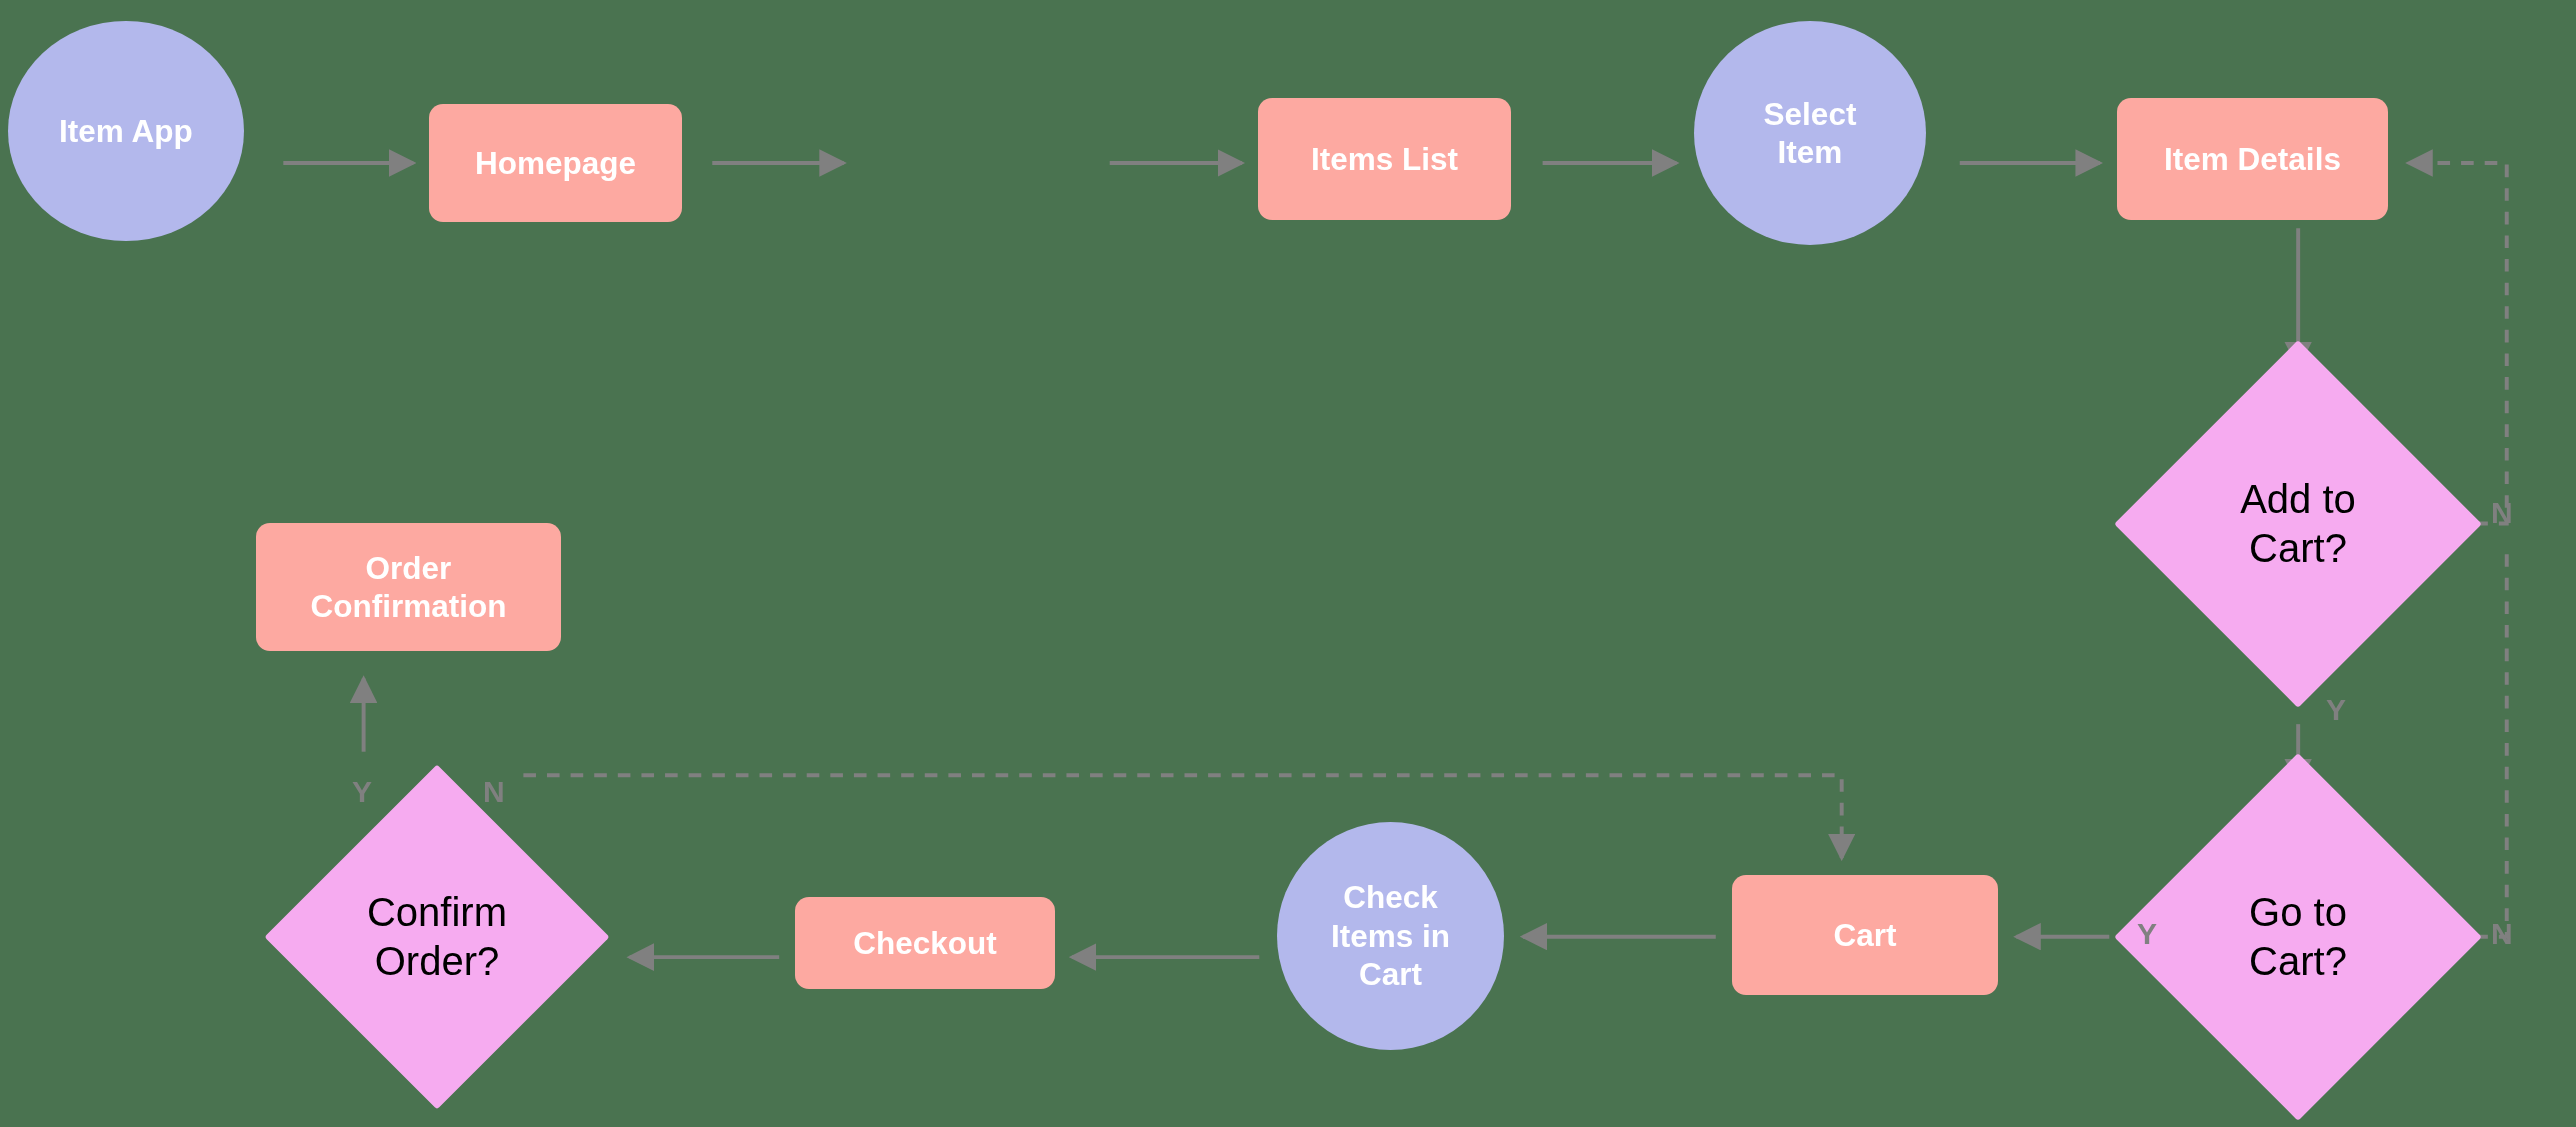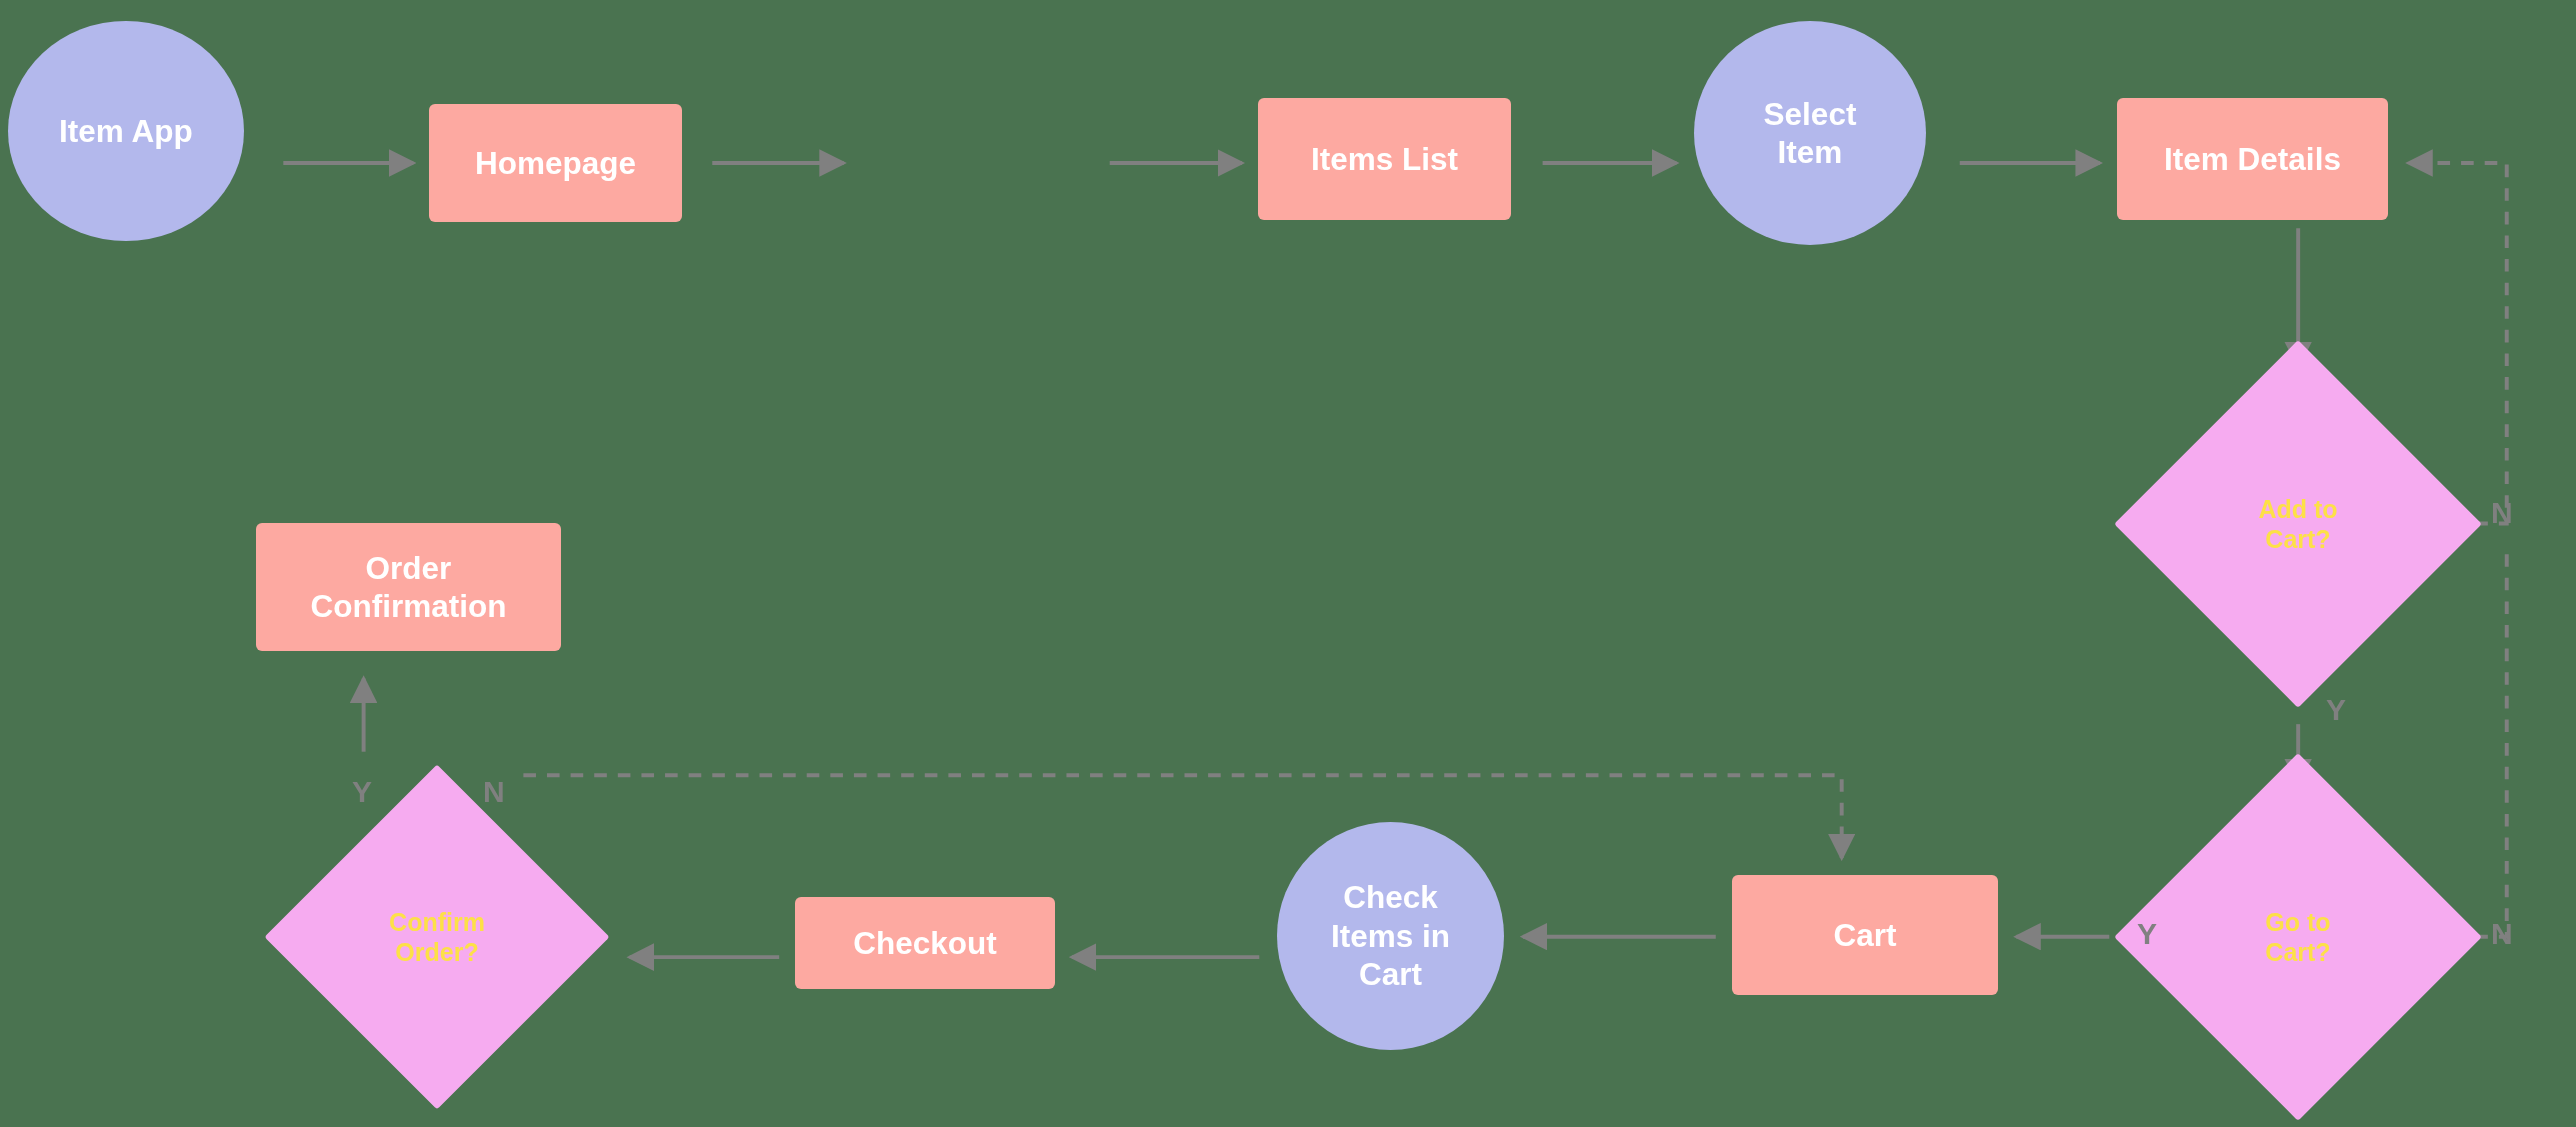--- a/index.html
+++ b/index.html
@@ -33,21 +33,21 @@
     line-height: 1.22;
     box-sizing: border-box;
     z-index: 3;
   }
   .node-ellipse {
     background: #b3b8ec;
     border-radius: 50%;
   }
   .node-rect {
     background: #fda9a1;
-    border-radius: 6px;
+    border-radius: 14px;
   }
   .node-diamond-wrap {
     position: absolute;
     z-index: 3;
   }
   .node-diamond-shape {
     position: absolute;
     left: 0; top: 0;
     width: 100%;
     height: 100%;
@@ -57,23 +57,23 @@
   }
   .node-diamond-label {
     position: absolute;
     left: 0; top: 0;
     width: 100%;
     height: 100%;
     display: flex;
     align-items: center;
     justify-content: center;
     text-align: center;
-    color: #fde047;
-    font-weight: bold;
-    font-size: 25px;
+    color: #000000;
+    font-weight: normal;
+    font-size: 40px;
     line-height: 1.22;
   }
   .edge-label {
     position: absolute;
     color: #808080;
     font-weight: bold;
     font-size: 30px;
     z-index: 4;
     white-space: nowrap;
   }

